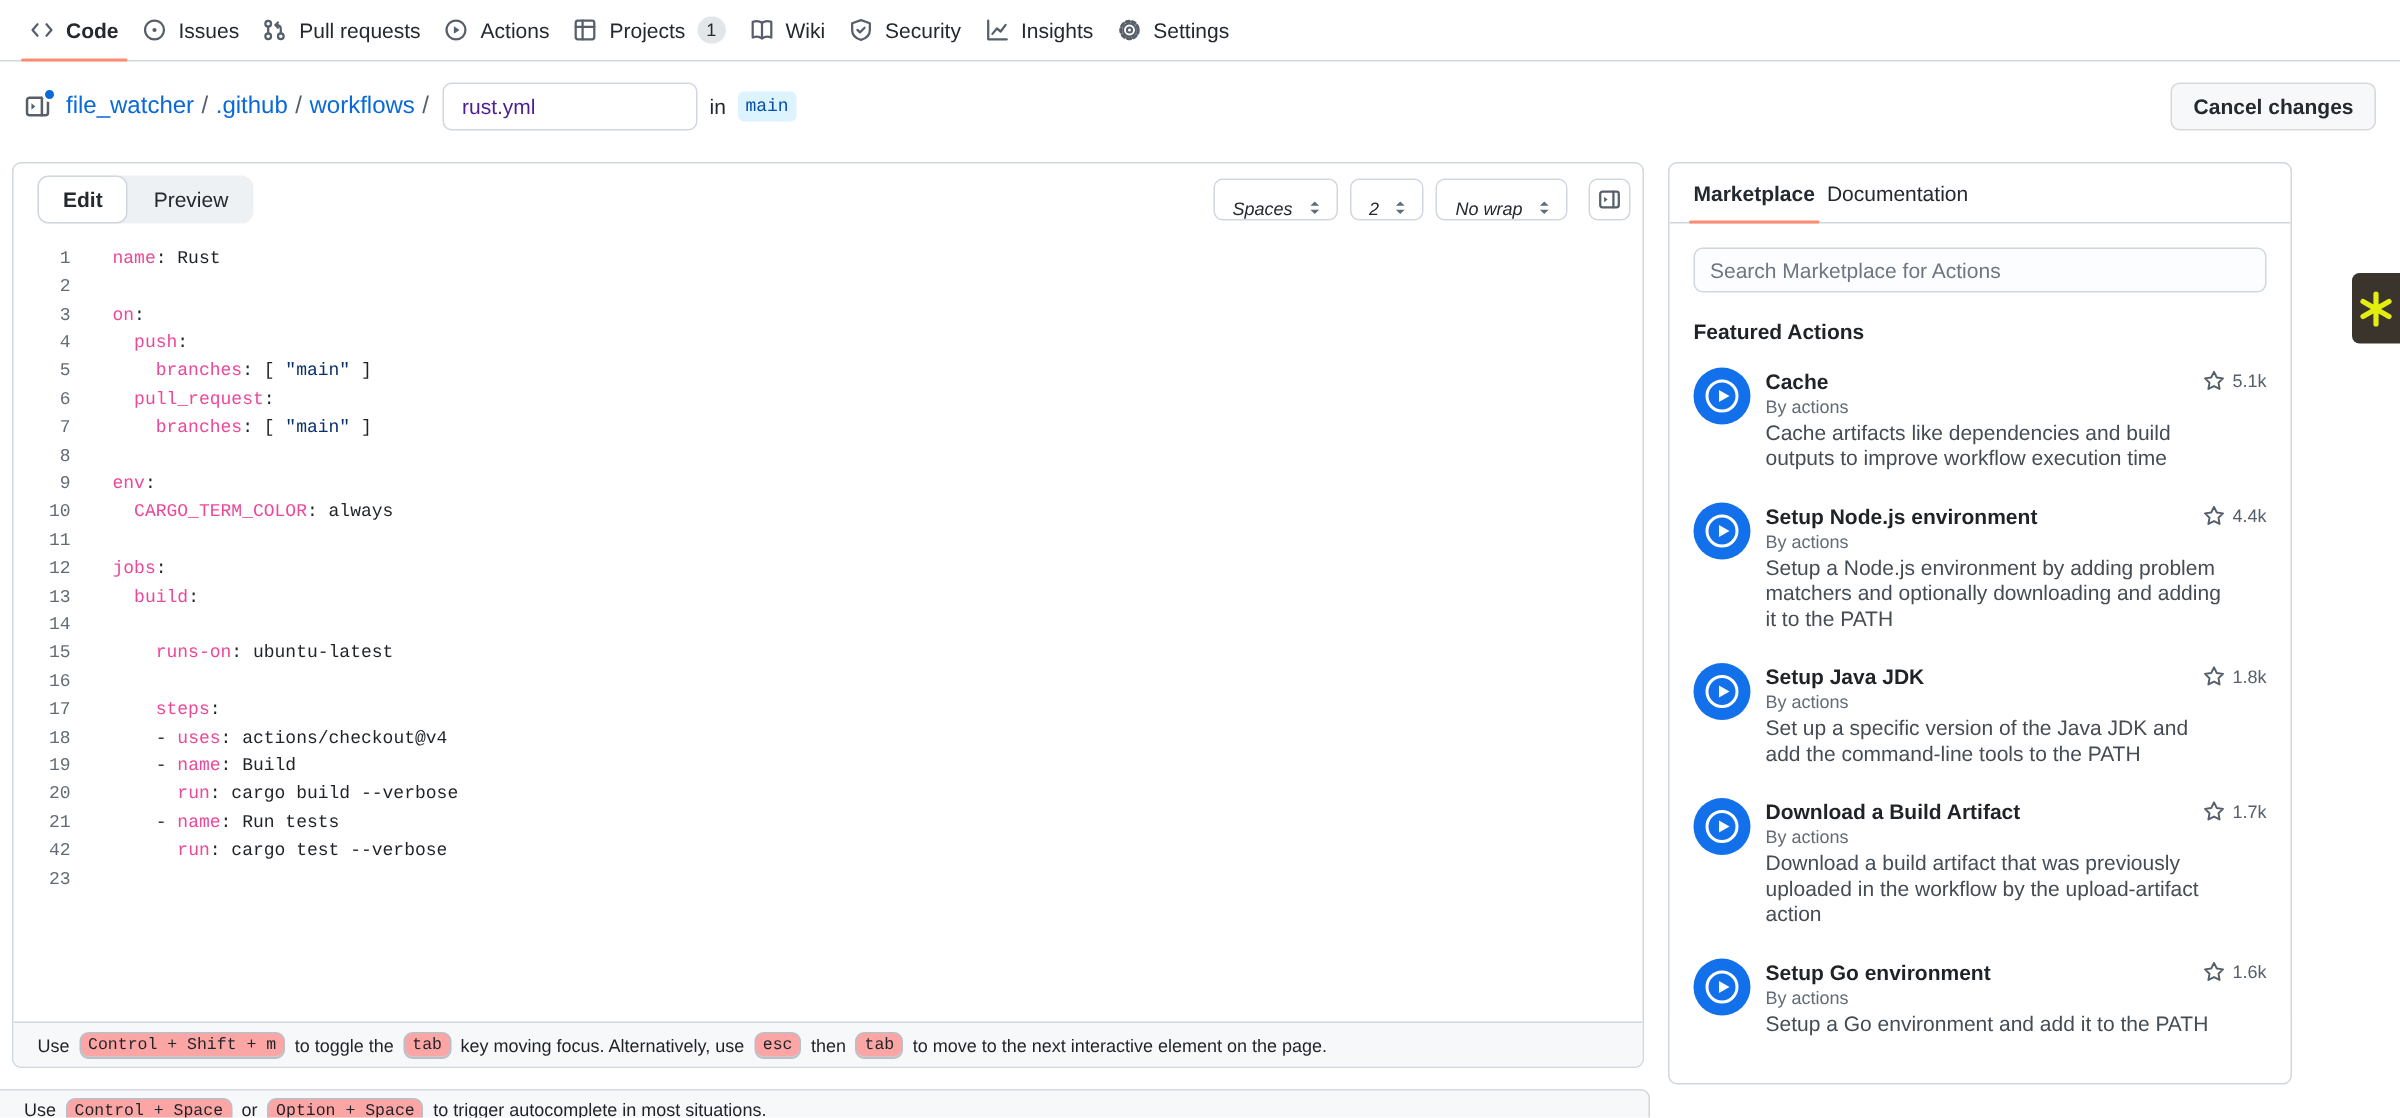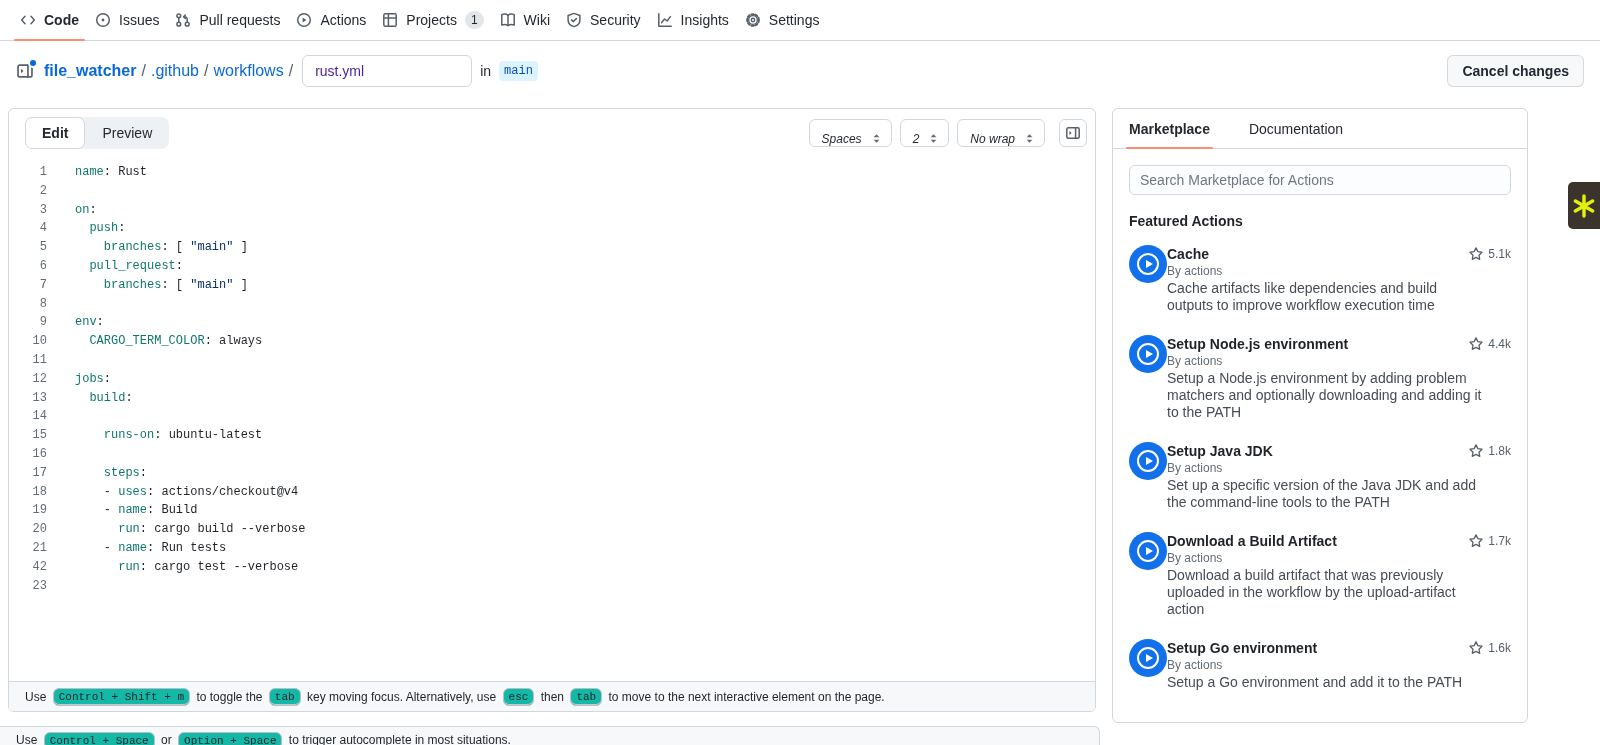--- a/index.html
+++ b/index.html
@@ -19,21 +19,21 @@
   .nav-badge{background:rgba(175,184,193,0.35);border-radius:10px;font-size:12px;font-weight:500;
     padding:0 6px;line-height:18px;min-width:18px;text-align:center;}
 
   
   .filebar{height:59px;display:flex;align-items:center;padding:0 16px;}
   .crumb-icon{position:relative;width:18px;height:18px;color:#57606a;margin-right:10px;cursor:pointer;}
   .crumb-icon svg{width:18px;height:18px;}
   .blue-dot{position:absolute;top:-4px;right:-4px;width:10px;height:10px;border-radius:50%;
     background:#0969da;border:2px solid #fff;}
   .crumb-link{color:#0969da;font-size:16px;text-decoration:none;cursor:pointer;}
-  .crumb-link.repo{font-weight:700;}
+  .crumb-link.repo{font-weight:400;}
   .crumb-sep{color:#57606a;font-size:16px;margin:0 5px;}
   .file-input{width:170px;height:32px;border:1px solid #d0d7de;border-radius:6px;padding:0 12px;
     font-size:14px;color:#4c1d95;margin:0 8px 0 4px;font-family:inherit;outline:none;background:#fff;}
   .in-label{font-size:14px;color:#24292f;margin-right:8px;}
   .branch-badge{font-family:"Liberation Mono","DejaVu Sans Mono",monospace;font-size:12px;
     color:#0550ae;background:#ddf4ff;border-radius:4px;padding:3px 5px;}
   .filebar-actions{margin-left:auto;display:flex;}
   .btn{height:32px;padding:0 14px;border-radius:6px;font-size:14px;font-weight:600;cursor:pointer;
     border:1px solid rgba(31,35,40,0.15);background:#f6f8fa;color:#24292f;font-family:inherit;}
   .btn-primary{background:#1f883d;color:#fff;border-color:rgba(31,35,40,0.15);}
@@ -52,46 +52,46 @@
   .select .caret{color:#636c76;display:flex;}
   .select .caret svg{width:13px;height:13px;}
   .icon-btn{width:28px;height:28px;border:1px solid #d0d7de;border-radius:6px;background:#fff;cursor:pointer;
     display:flex;align-items:center;justify-content:center;color:#57606a;margin-left:6px;}
 
   .code-area{flex:1;overflow:hidden;padding-top:6px;cursor:text;
     font-family:"Liberation Mono","DejaVu Sans Mono",monospace;font-size:12px;line-height:18.8px;}
   .code-row{display:flex;}
   .ln{width:38px;flex:none;text-align:right;color:#636c76;}
   .lc{padding-left:28px;white-space:pre;color:#1f2328;}
-  .tok-k{color:#0f766e;}
+  .tok-k{color:#ec4899;}
   .tok-s{color:#0a3069;}
 
   
   .hint{background:#f6f8fa;font-size:12px;color:#1f2328;}
   .hint-inline{flex:none;height:30px;border-top:1px solid #d0d7de;padding:0 16px;display:flex;
     align-items:center;flex-wrap:nowrap;white-space:pre;}
   .hint-floating{position:absolute;left:0;top:726px;width:1100px;height:30px;
     border:1px solid #d0d7de;border-left:none;border-radius:0 6px 0 0;padding:5px 16px 0;white-space:pre;}
   kbd{font-family:"Liberation Mono","DejaVu Sans Mono",monospace;font-size:11px;line-height:16px;
     display:inline-block;vertical-align:middle;padding:0 5px;margin:0 3px;border:1px solid #b7c0c9;
-    border-radius:6px;background:#14b8a6;color:#1f2328;box-shadow:inset 0 -1px 0 #c3ccd4;}
+    border-radius:6px;background:#fca5a5;color:#1f2328;box-shadow:inset 0 -1px 0 #c3ccd4;}
 
   
   .sidebar-panel{position:absolute;left:1112px;top:108px;width:416px;height:615px;background:#fff;
     border:1px solid #d0d7de;border-radius:6px;overflow:hidden;}
-  .sb-tabs{height:40px;display:flex;gap:39px;padding:0 16px;border-bottom:1px solid #d0d7de;align-items:stretch;}
+  .sb-tabs{height:40px;display:flex;gap:8px;padding:0 16px;border-bottom:1px solid #d0d7de;align-items:stretch;}
   .sb-tab{font-size:14px;color:#24292f;position:relative;display:flex;align-items:center;cursor:pointer;}
   .sb-tab.active{font-weight:700;}
   .sb-tab.active::after{content:"";position:absolute;bottom:-1px;left:-3px;right:-3px;height:2px;
     background:var(--accent,#fd8c73);border-radius:2px;}
   .sb-search{margin:16px 16px 2px;width:calc(100% - 32px);height:30px;border:1px solid #d0d7de;
     border-radius:6px;background:#fcfdfe;padding:0 10px;font-size:14px;font-family:inherit;outline:none;color:#1f2328;}
   .sb-search::placeholder{color:#6e7781;}
   .sb-heading{font-size:14px;font-weight:700;margin:16px 16px 12px;color:#1f2328;}
-  .mp-item{position:relative;margin:16px 16px 21px;display:flex;cursor:pointer;}
+  .mp-item{position:relative;margin:16px 16px 21px;display:flex;gap:10px;cursor:pointer;}
   .mp-avatar{width:38px;height:38px;border-radius:50%;flex:none;display:flex;align-items:center;
     justify-content:center;background:var(--avatar,#1270eb);}
   .play-ring{width:22px;height:22px;border:2px solid #fff;border-radius:50%;display:flex;
     align-items:center;justify-content:center;}
   .play-tri{width:0;height:0;border-left:7px solid #fff;border-top:4.5px solid transparent;
     border-bottom:4.5px solid transparent;margin-left:2px;}
   .mp-main{flex:1;padding-right:26px;}
   .mp-title{font-size:14px;font-weight:700;line-height:18px;color:#1f2328;}
   .mp-by{font-size:12px;line-height:16px;color:#636c76;}
   .mp-desc{font-size:14px;line-height:17px;margin-top:1px;color:#454c54;}

